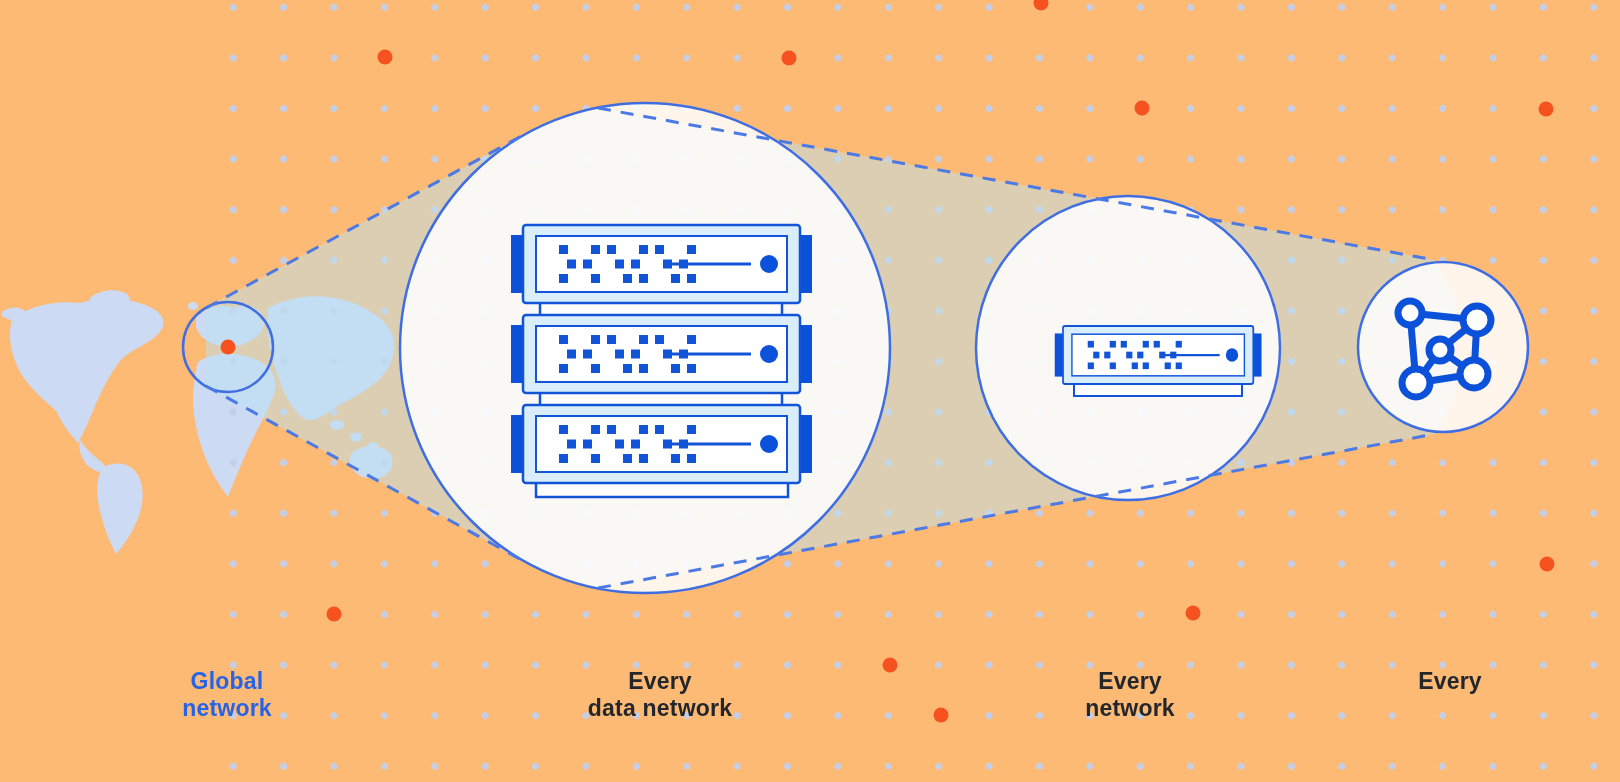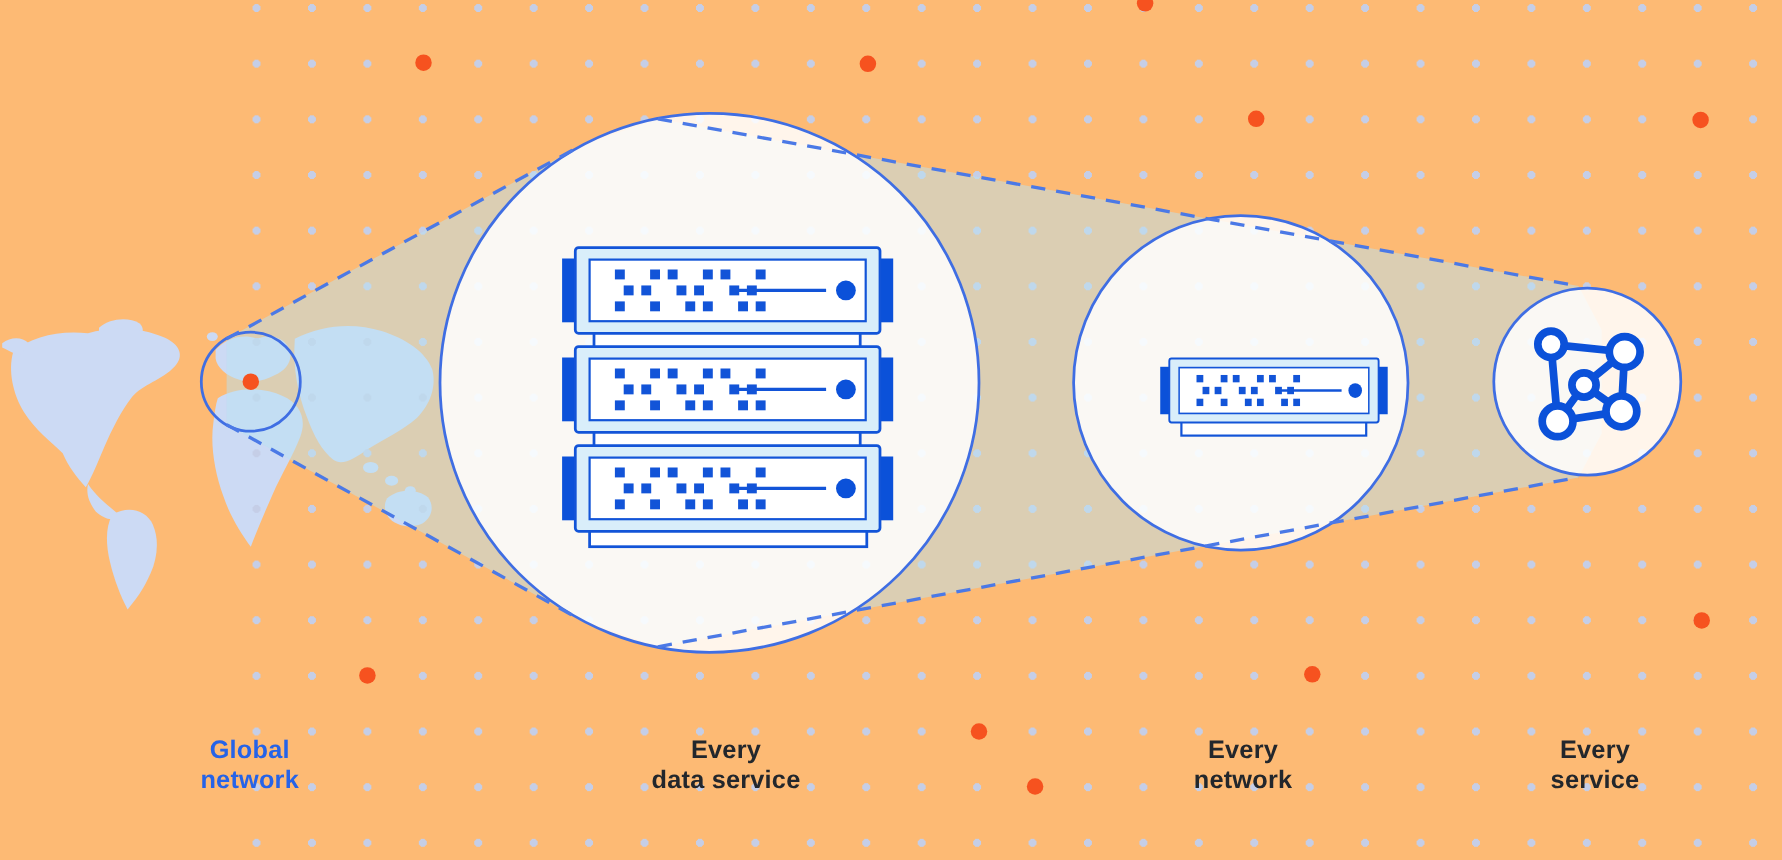--- a/index.html
+++ b/index.html
@@ -127,29 +127,28 @@
       <circle cx="-3" cy="3" r="11" fill="#ffffff"></circle>
     </g>
   </svg>
 
   <div class="diagram-label blue" style="left:107px;top:668px;">
     <div>Global</div>
     <div>network</div>
   </div>
   <div class="diagram-label" style="left:540px;top:668px;">
     <div>Every</div>
-    <div>data service</div>
+    <div>data network</div>
   </div>
   <div class="diagram-label" style="left:1010px;top:668px;">
     <div>Every</div>
     <div>network</div>
   </div>
   <div class="diagram-label" style="left:1330px;top:668px;">
     <div>Every</div>
-    <div>service</div>
   </div>
 
 <div class="accent-dot" style="left: 1041px; top: 3px; background: rgb(246, 82, 31);"></div>
     <div class="accent-dot" style="left: 385px; top: 57px; background: rgb(246, 82, 31);"></div>
     <div class="accent-dot" style="left: 789px; top: 58px; background: rgb(246, 82, 31);"></div>
     <div class="accent-dot" style="left: 1142px; top: 108px; background: rgb(246, 82, 31);"></div>
     <div class="accent-dot" style="left: 1546px; top: 109px; background: rgb(246, 82, 31);"></div>
     <div class="accent-dot" style="left: 1547px; top: 564px; background: rgb(246, 82, 31);"></div>
     <div class="accent-dot" style="left: 334px; top: 614px; background: rgb(246, 82, 31);"></div>
     <div class="accent-dot" style="left: 1193px; top: 613px; background: rgb(246, 82, 31);"></div>

